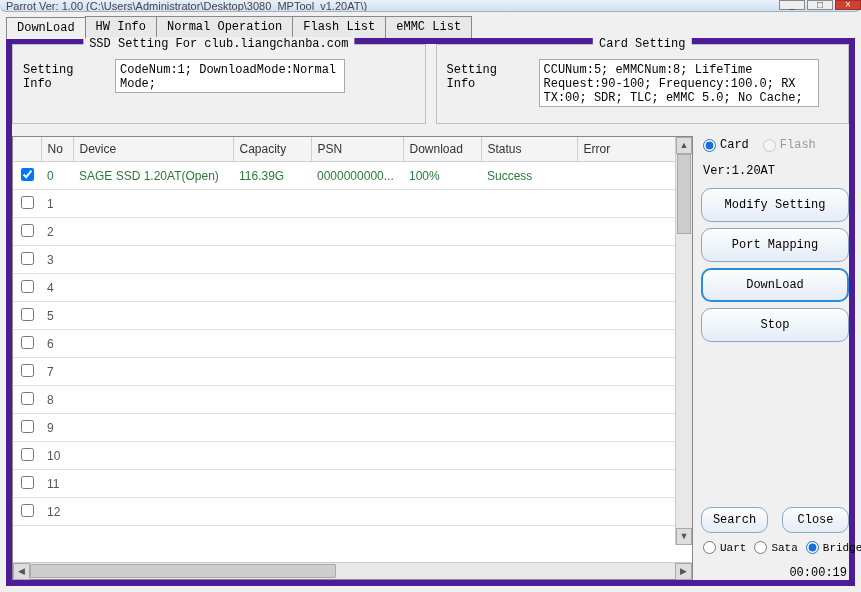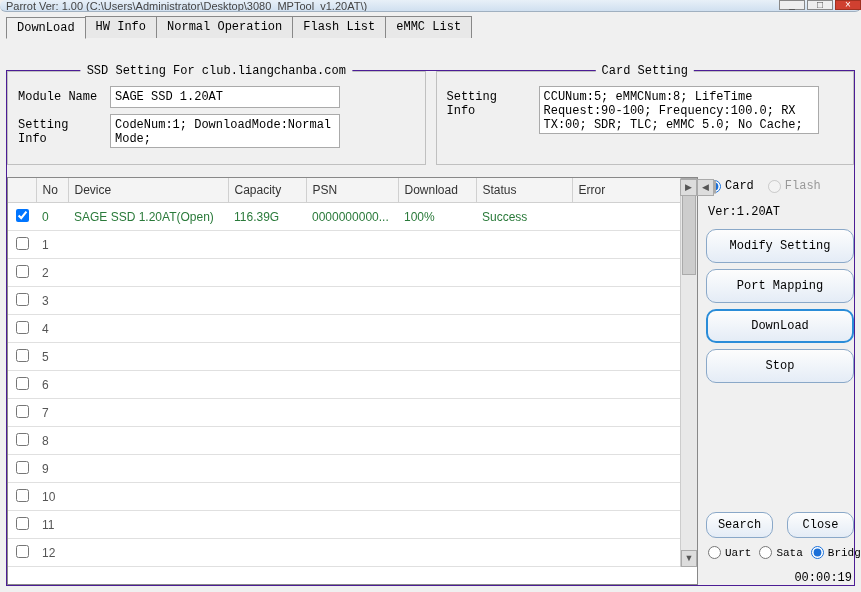--- a/index.html
+++ b/index.html
@@ -9,37 +9,37 @@
 .titlebar-buttons { position: absolute; top: 0; right: 0; display: flex; }
 .tb-btn { width: 26px; height: 10px; border: 1px solid #888; background: #eee; margin-left: 2px; font-size: 10px; line-height: 8px; text-align: center; }
 .tb-close { background: #d04030; color: #fff; border-color: #a03020; }
 
 .content { flex: 1; padding: 4px 6px 6px 6px; display: flex; flex-direction: column; }
 
 .tabs { display: flex; height: 22px; }
 .tab { border: 1px solid #888; border-bottom: none; padding: 3px 10px; background: #e8e8e8; font-family: "Courier New", monospace; font-size: 12px; cursor: pointer; margin-right: -1px; position: relative; }
 .tab.active { background: #f0f0f0; border-bottom: 1px solid #f0f0f0; top: 1px; z-index: 2; }
 
-.tab-body { border: 1px solid #4c1d95; flex: 1; display: flex; flex-direction: column; padding: 0; background: #f0f0f0; position: relative; margin-top: 32px; }
+.tab-body { border: 6px solid #4c1d95; flex: 1; display: flex; flex-direction: column; padding: 0; background: #f0f0f0; position: relative; }
 
 .top-groups { display: flex; gap: 10px; }
 .groupbox { border: 1px solid #c0c0c0; position: relative; padding: 14px 10px 10px 10px; font-family: "Courier New", monospace; }
 .groupbox .legend { position: absolute; top: -8px; left: 50%; transform: translateX(-50%); background: #f0f0f0; padding: 0 6px; white-space: nowrap; }
 .gb-left { flex: 1; }
 .gb-right { flex: 1; }
 
 .fieldrow { display: flex; align-items: flex-start; margin-bottom: 6px; gap: 6px; }
 .fieldrow label { width: 86px; padding-top: 4px; }
 .textinput { border: 1px solid #aaa; background: #fff; padding: 3px 4px; font-family: "Courier New", monospace; font-size: 12px; width: 230px; }
 .textarea { border: 1px solid #aaa; background: #fff; padding: 3px 4px; font-family: "Courier New", monospace; font-size: 12px; width: 230px; height: 34px; resize: none; overflow: auto; }
 .textarea.right { width: 280px; height: 48px; }
 
 .main-row { display: flex; flex: 1; margin-top: 12px; gap: 8px; min-height: 0; }
 
-.table-wrap { flex: 1; border: 1px solid #888; background: #fff; display: flex; flex-direction: row; min-width: 0; }
+.table-wrap { flex: 1; border: 1px solid #888; background: #fff; display: flex; flex-direction: column; min-width: 0; }
 .table-scroll { flex: 1; overflow: hidden; position: relative; }
 table { border-collapse: collapse; width: 100%; table-layout: fixed; }
 th { background: #f4f4f4; border: 1px solid #d0d0d0; border-top: none; padding: 5px 6px; text-align: left; font-weight: normal; color: #333; font-size: 12px; }
 th:first-child { border-left: none; }
 td { border-bottom: 1px solid #e0e0e0; padding: 5px 6px; height: 28px; color: #555; }
 td.chk { text-align: center; }
 tr.data td { color: #2a7a3a; }
 .hscroll { height: 17px; background: #f0f0f0; border-top: 1px solid #ccc; position: relative; }
 .hscroll .track { position: absolute; left: 17px; right: 17px; top: 0; bottom: 0; background: #e8e8e8; }
 .hscroll .thumb { position: absolute; left: 17px; width: 45%; top: 1px; bottom: 1px; background: #cdcdcd; border: 1px solid #aaa; border-radius: 1px; }
@@ -89,24 +89,20 @@
         <div class="tab">Normal Operation</div>
         <div class="tab">Flash List</div>
         <div class="tab">eMMC List</div>
       </div>
 
     <div class="tab-body">
 
       <div class="top-groups">
         <div class="groupbox gb-left">
           <div class="legend">SSD Setting For club.liangchanba.com</div>
-          <div class="fieldrow">
-            <label>Module Name</label>
-            <input class="textinput" value="SAGE SSD 1.20AT" style="">
-          </div>
           <div class="fieldrow">
             <label>Setting Info</label>
             <textarea class="textarea" style="">CodeNum:1; DownloadMode:Normal Mode;</textarea>
           </div>
         </div>
         <div class="groupbox gb-right">
           <div class="legend">Card Setting</div>
           <div class="fieldrow">
             <label>Setting Info</label>
             <textarea class="textarea right" style="">CCUNum:5; eMMCNum:8; LifeTime Request:90-100; Frequency:100.0; RX TX:00; SDR; TLC; eMMC 5.0; No Cache; Type A;</textarea>

